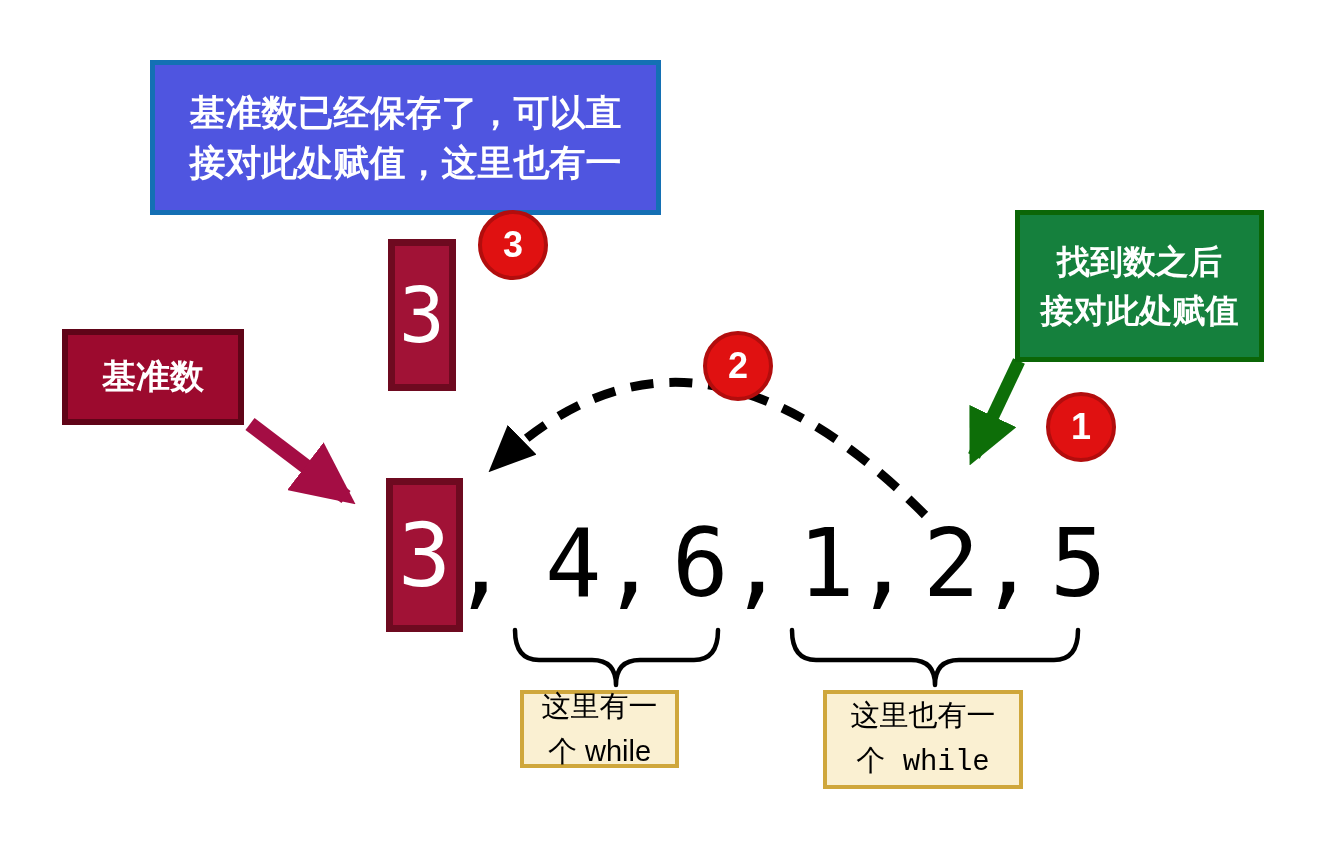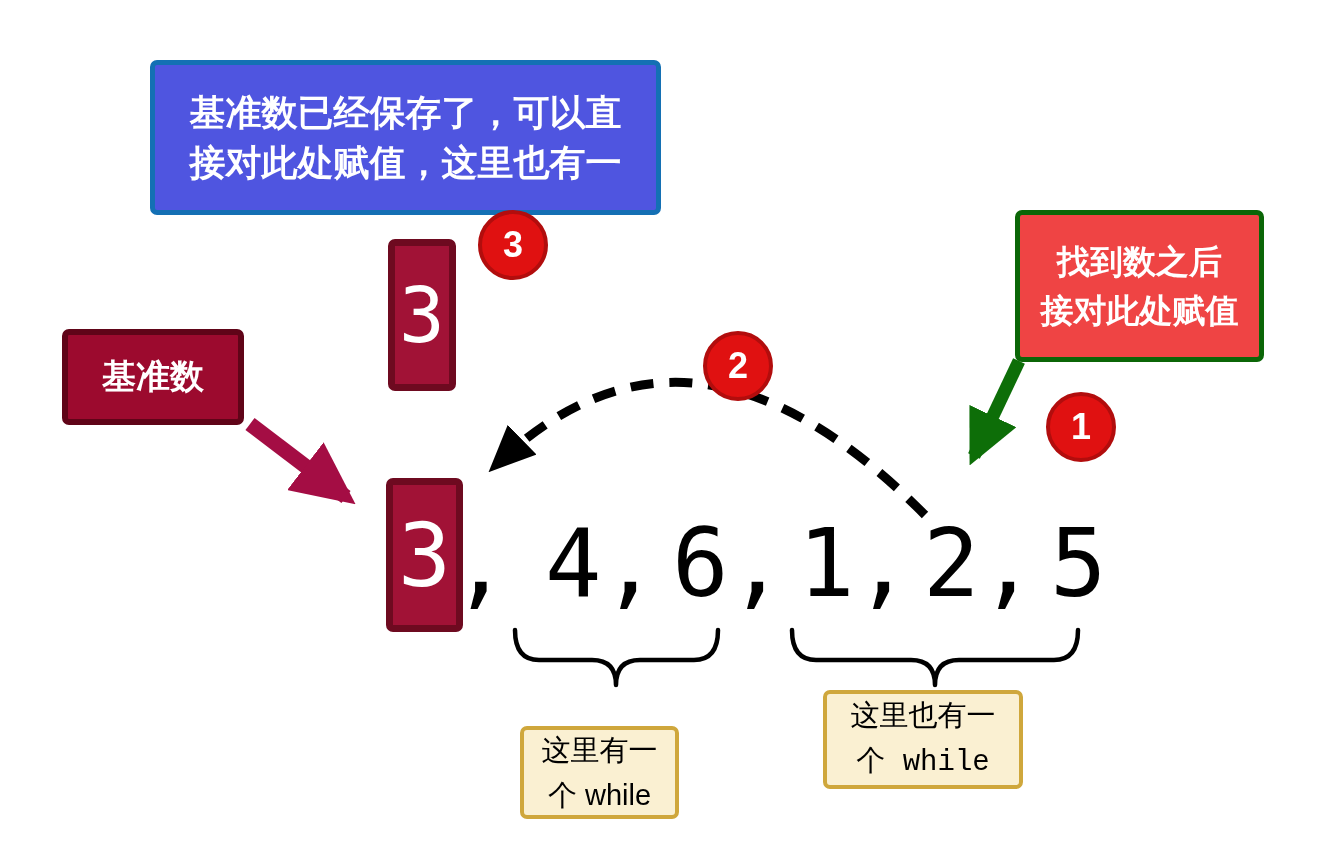--- a/index.html
+++ b/index.html
@@ -3,46 +3,46 @@
 <meta charset="utf-8">
 <style>
   html,body{margin:0;padding:0;background:#fff;}
   #canvas{
     position:relative;
     width:1323px;height:843px;
     background:#ffffff;
     overflow:hidden;
     font-family:"Liberation Sans","DejaVu Sans",sans-serif;
   }
-  .abs{position:absolute;box-sizing:border-box;border-radius:7px;}
+  .abs{position:absolute;box-sizing:border-box;}
   #overlay{position:absolute;left:0;top:0;width:1323px;height:843px;pointer-events:none;}
 
   
   .callout{display:flex;flex-direction:column;justify-content:center;align-items:center;text-align:center;}
   .callout-blue{
     left:150px;top:60px;width:511px;height:155px;
     background:#4f55e0;border:5px solid #1470b4;
     color:#ffffff;font-size:36px;font-weight:bold;line-height:50px;
   }
   .callout-green{
     left:1015px;top:210px;width:249px;height:152px;
-    background:#ef4444;border:5px solid #0b6607;
+    background:#15803d;border:5px solid #0b6607;
     color:#ffffff;font-size:33px;font-weight:bold;line-height:49px;
   }
   .pivot-label{
     left:62px;top:329px;width:182px;height:96px;
     background:#9c0a2e;border:6px solid #600418;
     color:#ffffff;font-size:34px;font-weight:bold;
     display:flex;align-items:center;justify-content:center;
   }
   .callout-yellow{
     background:#faf0d2;border:4px solid #cfa73c;
     color:#000000;font-size:29px;line-height:45px;
   }
-  .yellow-left{left:520px;top:690px;width:159px;height:93px;margin-top:36px;}
+  .yellow-left{left:520px;top:690px;width:159px;height:78px;}
   .yellow-right{left:823px;top:690px;width:200px;height:99px;font-family:Liberation Mono, monospace;}
 
   
   .pivot-cell{
     background:#a11236;border:7px solid #6e0a20;
     display:flex;align-items:center;justify-content:center;
     color:#ffffff;font-family:"DejaVu Sans Mono","Liberation Mono",monospace;
   }
   .cell-top{left:388px;top:239px;width:68px;height:152px;font-size:76px;}
   .cell-bottom{left:386px;top:478px;width:77px;height:154px;font-size:88px;}

